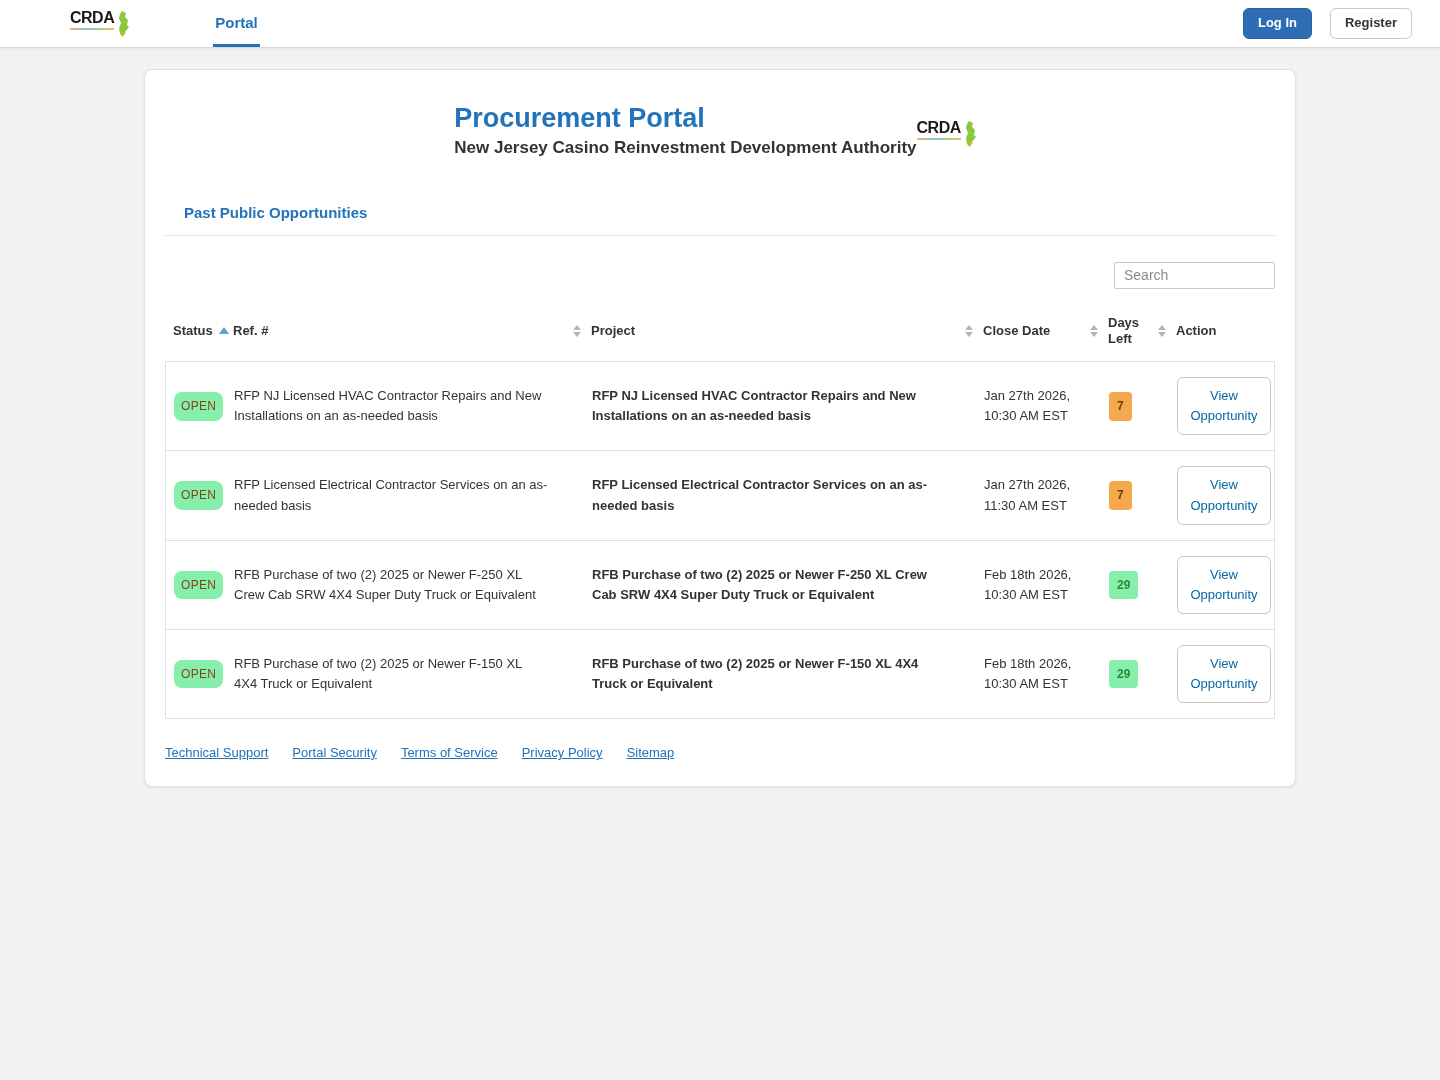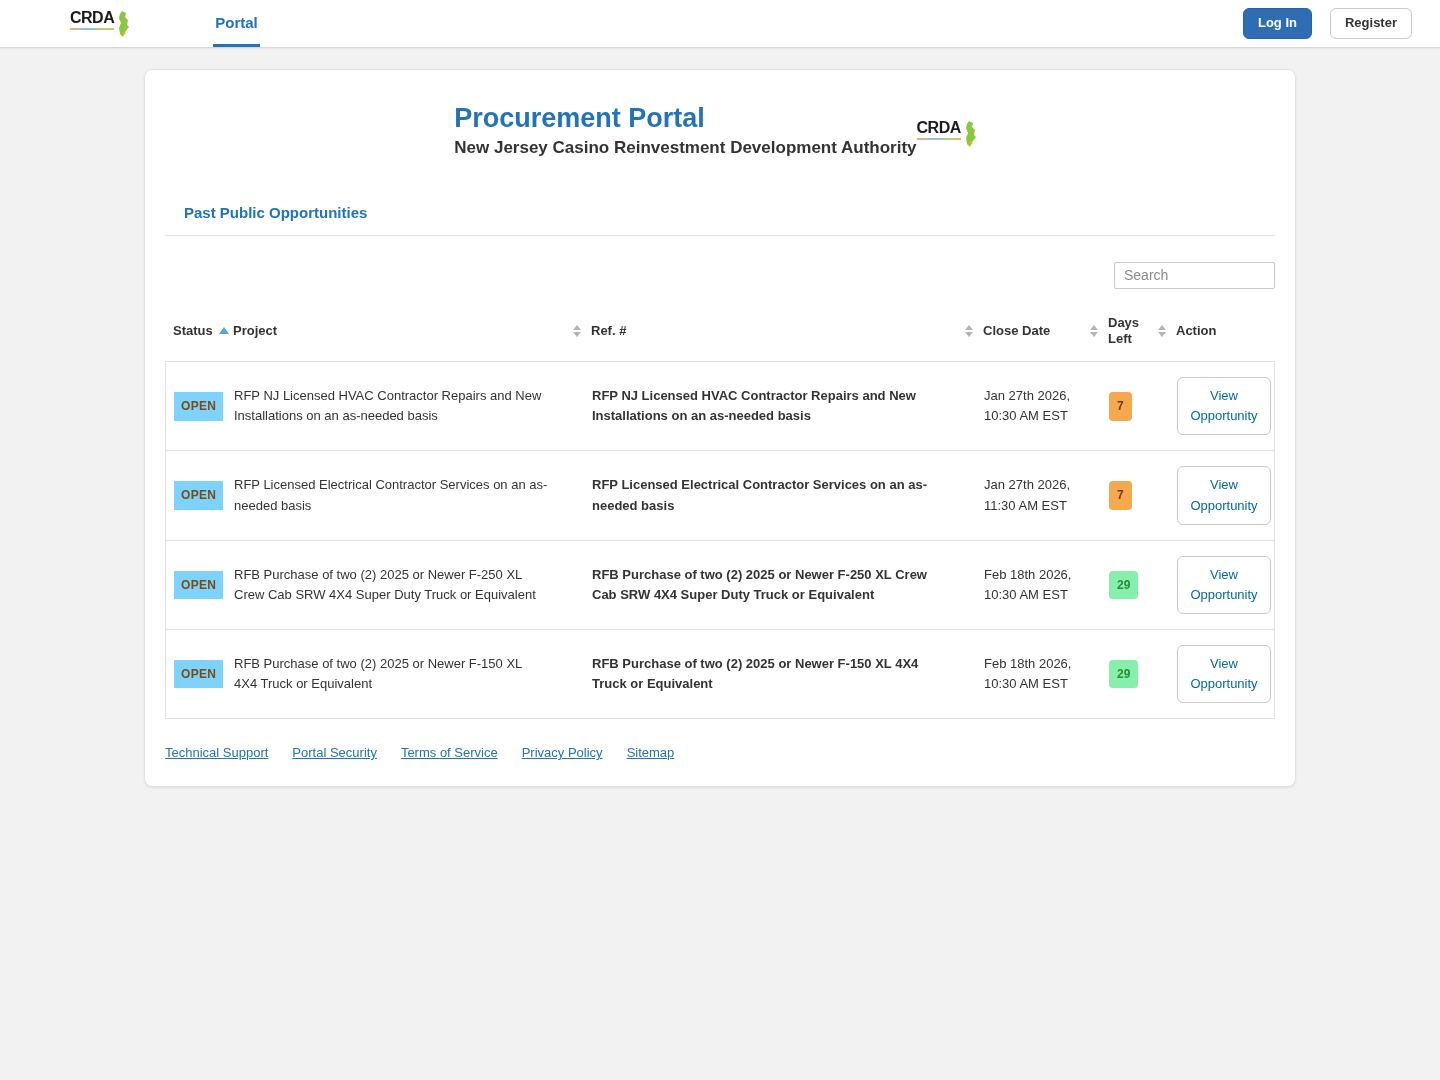--- a/index.html
+++ b/index.html
@@ -110,23 +110,23 @@
 
   .tbody { border:1px solid #e0e0e0; }
   .trow { padding:15px 0; align-items:center; }
   .trow + .trow { border-top:1px solid #e0e0e0; }
   .td { font-size:13px; line-height:1.55; padding:0 8px; }
   .td-ref { padding-right:36px; color:#333; }
   .td-project { font-weight:bold; padding-right:30px; color:#333; }
   .td-date span { display:block; }
 
   .badge-open {
-    display:inline-block; background:#7dd3fc; color:#7c4a12;
-    font-weight:bold; font-size:12px; letter-spacing:.3px;
-    padding:5px 7px; border-radius:0;
+    display:inline-block; background:#86efac; color:#7c4a12;
+    font-weight:normal; font-size:12px; letter-spacing:.3px;
+    padding:5px 7px; border-radius:8px;
   }
   .badge-days {
     display:inline-block; font-weight:bold; font-size:12px;
     padding:5px 8px; border-radius:4px; min-width:14px; text-align:center;
   }
   .badge-days.orange { background:#f5a94e; color:#6b3d0d; }
   .badge-days.green { background:#86efac; color:#2e8b33; }
 
   .btn-view {
     width:94px; background:#fff; border:1px solid #c9c9c9; border-radius:6px;
@@ -196,28 +196,28 @@
   <div class="search-row">
     <input class="search-input" type="text" placeholder="Search" style="">
   </div>
 
   <div class="grid-cols thead">
     <div class="th">
       <span>Status</span>
       <span class="sort-asc"></span>
     </div>
     <div class="th sortable">
-      <span>Project</span>
+      <span>Ref. #</span>
       <span class="sort-both">
           <i class="up"></i>
           <i class="down"></i>
         </span>
     </div>
     <div class="th sortable">
-      <span>Ref. #</span>
+      <span>Project</span>
       <span class="sort-both">
           <i class="up"></i>
           <i class="down"></i>
         </span>
     </div>
     <div class="th sortable">
       <span>Close Date</span>
       <span class="sort-both">
           <i class="up"></i>
           <i class="down"></i>

